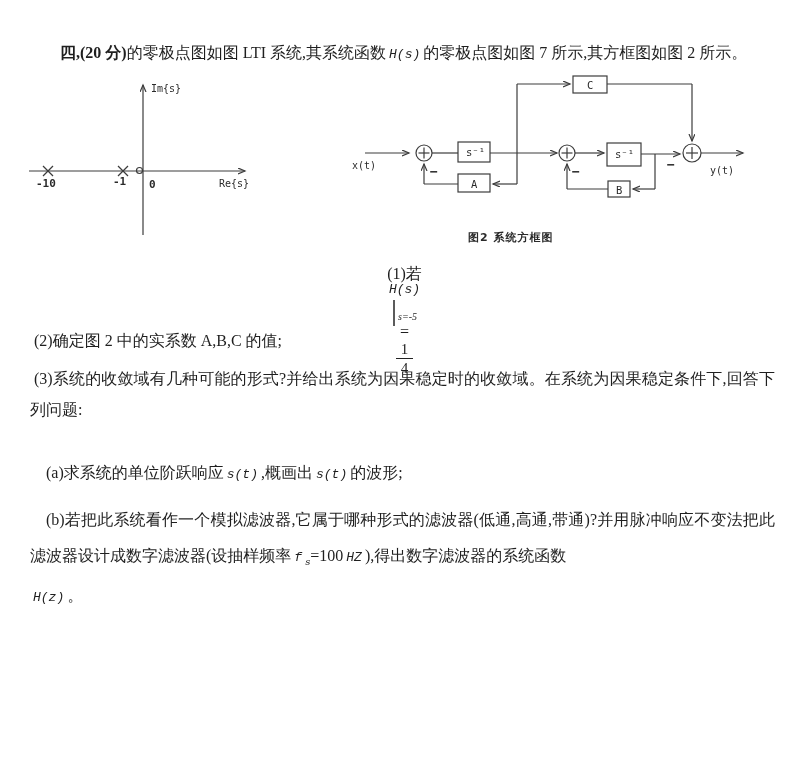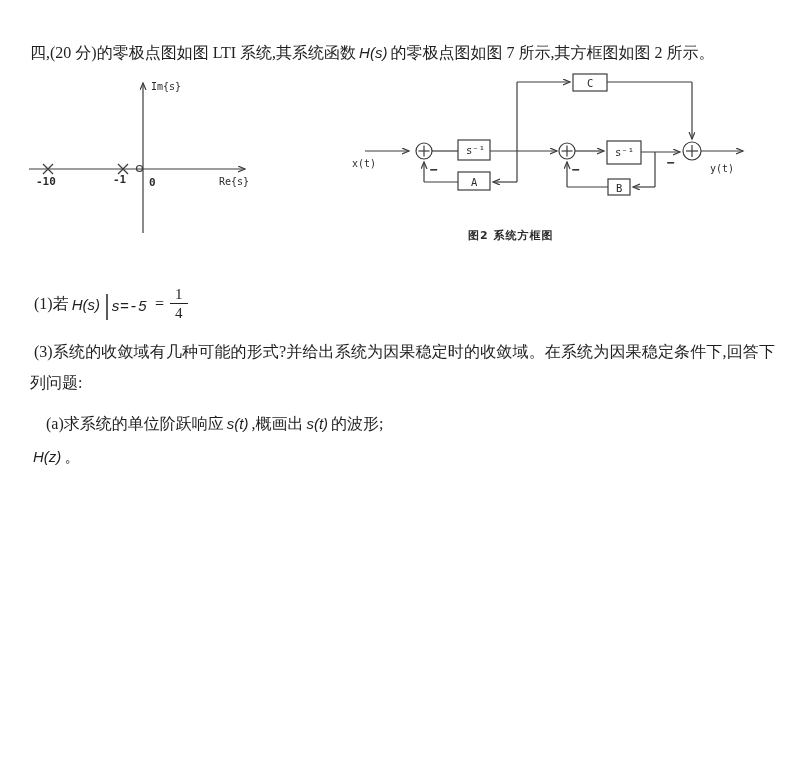--- a/index.html
+++ b/index.html
@@ -4,41 +4,41 @@
 <style>
   html,body{margin:0;padding:0;background:#e8e8e8;}
   .doc{
     position:relative; width:802px; height:782px; background:#ffffff;
     font-family:"Liberation Serif","DejaVu Serif",serif; color:#1f1f1f;
     overflow:hidden;
   }
   .p{margin:0 27px 0 30px; font-size:16px; line-height:31px;}
   .just{text-align:justify;}
   .heading{padding-top:37px;}
-  .bold{font-weight:normal;}
-  .mv{font-style:italic; font-family:Liberation Sans, sans-serif; margin:0 3px; font-size:15px;}
+  .bold{font-weight:bold;margin-left:30px;}
+  .mv{font-style:italic; font-family:Liberation Mono, monospace; margin:0 3px; font-size:13px;}
   .fig-area{position:relative; height:196px; margin:0 0 0 30px;text-decoration:underline;}
   .figsvg{position:absolute;}
   .fig1{left:-5px; top:7px;}
   .fig2{left:315px; top:0px;}
   .cap1{line-height:22px;}
   
-  .q1row{display:flex; align-items:center; margin:15px 27px 0 34px; height:50px; font-size:16px;}
+  .q1row{display:flex; align-items:center; margin:0 27px 0 34px; height:50px; font-size:16px;flex-direction:column;}
   .q1row .cjk{line-height:1;}
   .pipe-wrap{display:inline-flex; align-items:flex-end; margin-left:1px;}
   .pipe{font-size:30px; line-height:26px; font-weight:300;}
-  .subsc{font-size:15px; font-style:italic; padding:0 2px 1px 1px;
-         font-family:Liberation Mono, monospace;}
+  .subsc{font-size:10px; font-style:italic; padding:0 2px 1px 1px;
+         font-family:Liberation Serif, serif;}
   .eq{margin:0 6px; font-size:16px;}
   .frac{display:inline-flex; flex-direction:column; align-items:center; font-size:15px; line-height:17px;}
   .frac .num{border-bottom:1.2px solid #222; padding:0 5px 0px;}
   .frac .den{padding-top:1px;}
   .q2{margin-top:9px; text-indent:4px;}
   .q3{margin-top:7px; text-indent:4px;}
-  .qa{margin-top:9px; text-indent:16px; line-height:34px;}
+  .qa{margin-top:27px; text-indent:16px; line-height:42px;}
   .qb{margin-top:6px; text-indent:16px; line-height:36px;}
   .qz{margin-top:0;}
   .fsub{font-size:10px; font-style:italic; vertical-align:-4px;
         font-family:"DejaVu Serif","Liberation Serif",serif;}
   
   svg line, svg path, svg rect, svg circle{stroke:#3c3c3c; fill:none; stroke-width:1.2px;}
   svg text{stroke:none; fill:#2a2a2a; font-family:"DejaVu Sans Mono","Liberation Mono",monospace;}
   .ticklbl{font-size:11px; font-weight:bold;}
   .axlbl{font-size:10px;}
   .boxlbl{font-size:10.5px;}
@@ -151,21 +151,23 @@
         <span class="pipe">|</span>
         <span class="subsc">s=-5</span>
       </span>
     <span class="eq">=</span>
     <span class="frac">
       <span class="num">1</span>
       <span class="den">4</span>
     </span>
   </div>
 
+  <p class="p q2">(2)确定图 2 中的实系数 A,B,C 的值;</p>
 
   <p class="p q3 just">(3)系统的收敛域有几种可能的形式?并给出系统为因果稳定时的收敛域。在系统为因果稳定条件下,回答下列问题:</p>
 
   <p class="p qa"><span>(a)求系统的单位阶跃响应</span><span class="mv">s(t)</span><span>,概画出</span><span class="mv">s(t)</span><span>的波形;</span></p>
 
+  <p class="p qb just"><span>(b)若把此系统看作一个模拟滤波器,它属于哪种形式的滤波器(低通,高通,带通)?并用脉冲响应不变法把此滤波器设计成数字滤波器(设抽样频率</span><span class="mv">f</span><span class="fsub">s</span><span>=100</span><span class="mv">HZ</span><span>),得出数字滤波器的系统函数</span></p>
 
   <p class="p qz"><span class="mv">H(z)</span><span>。</span></p>
 
 </div>
 
 </body></html>

